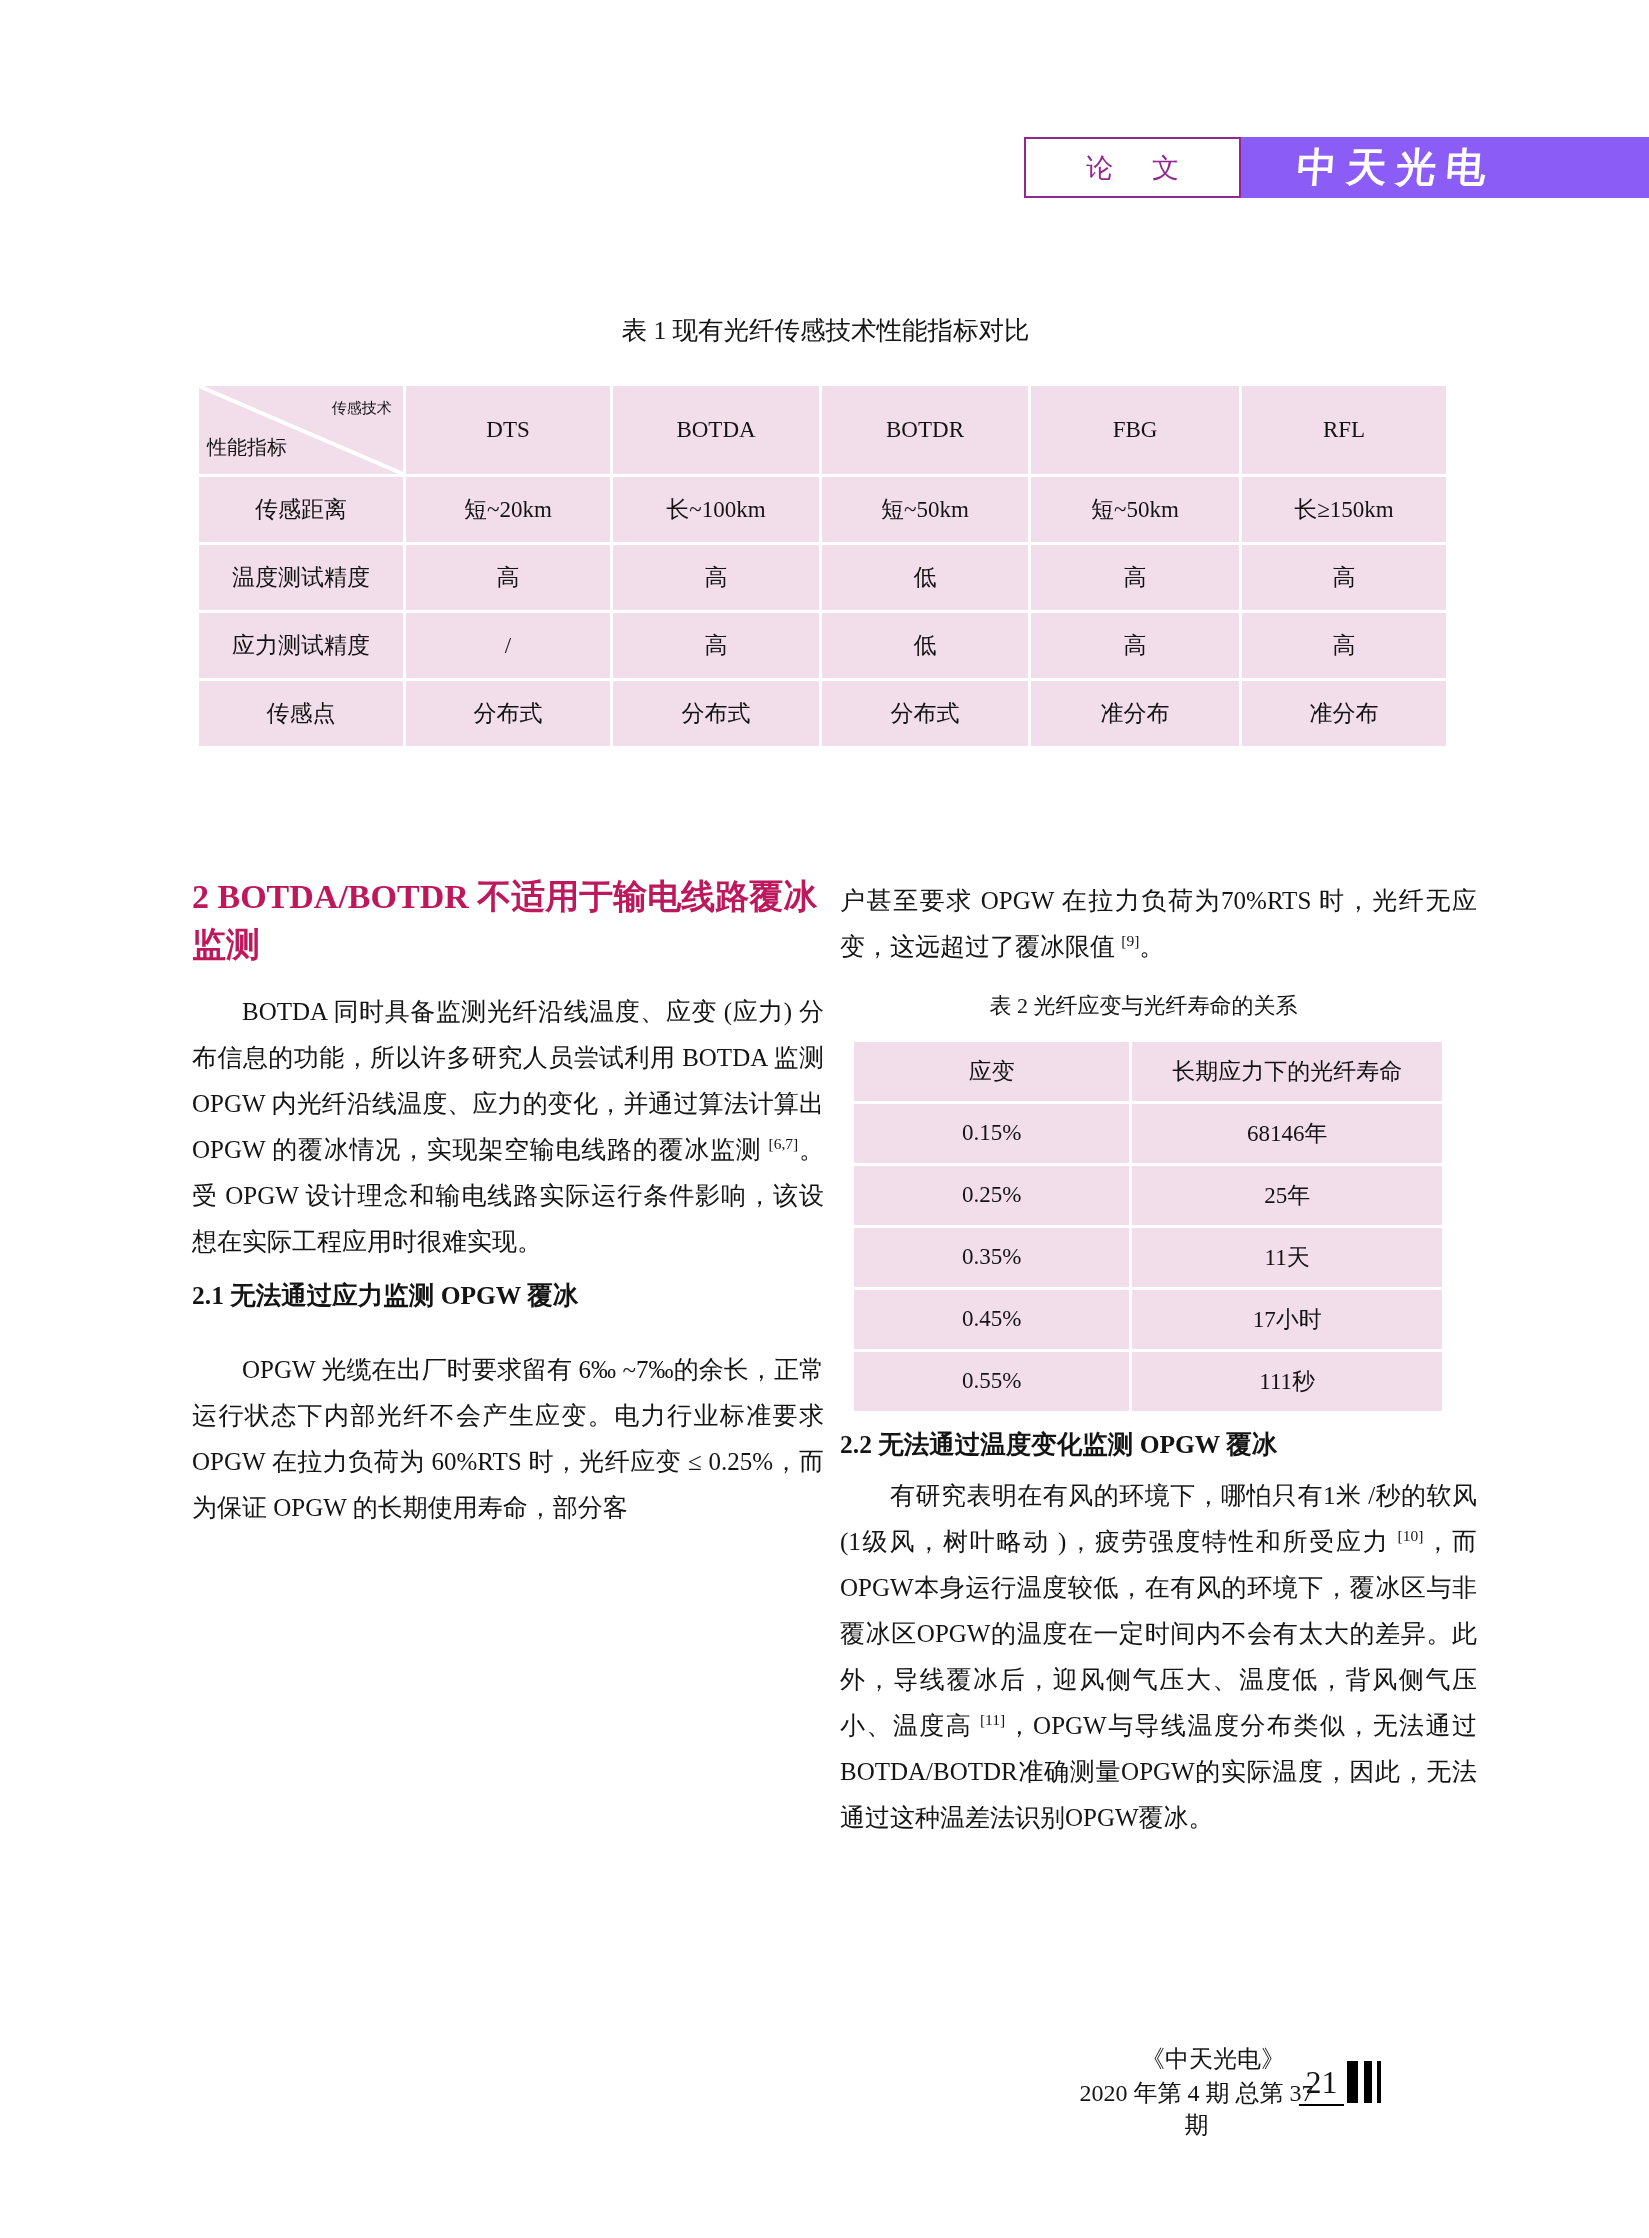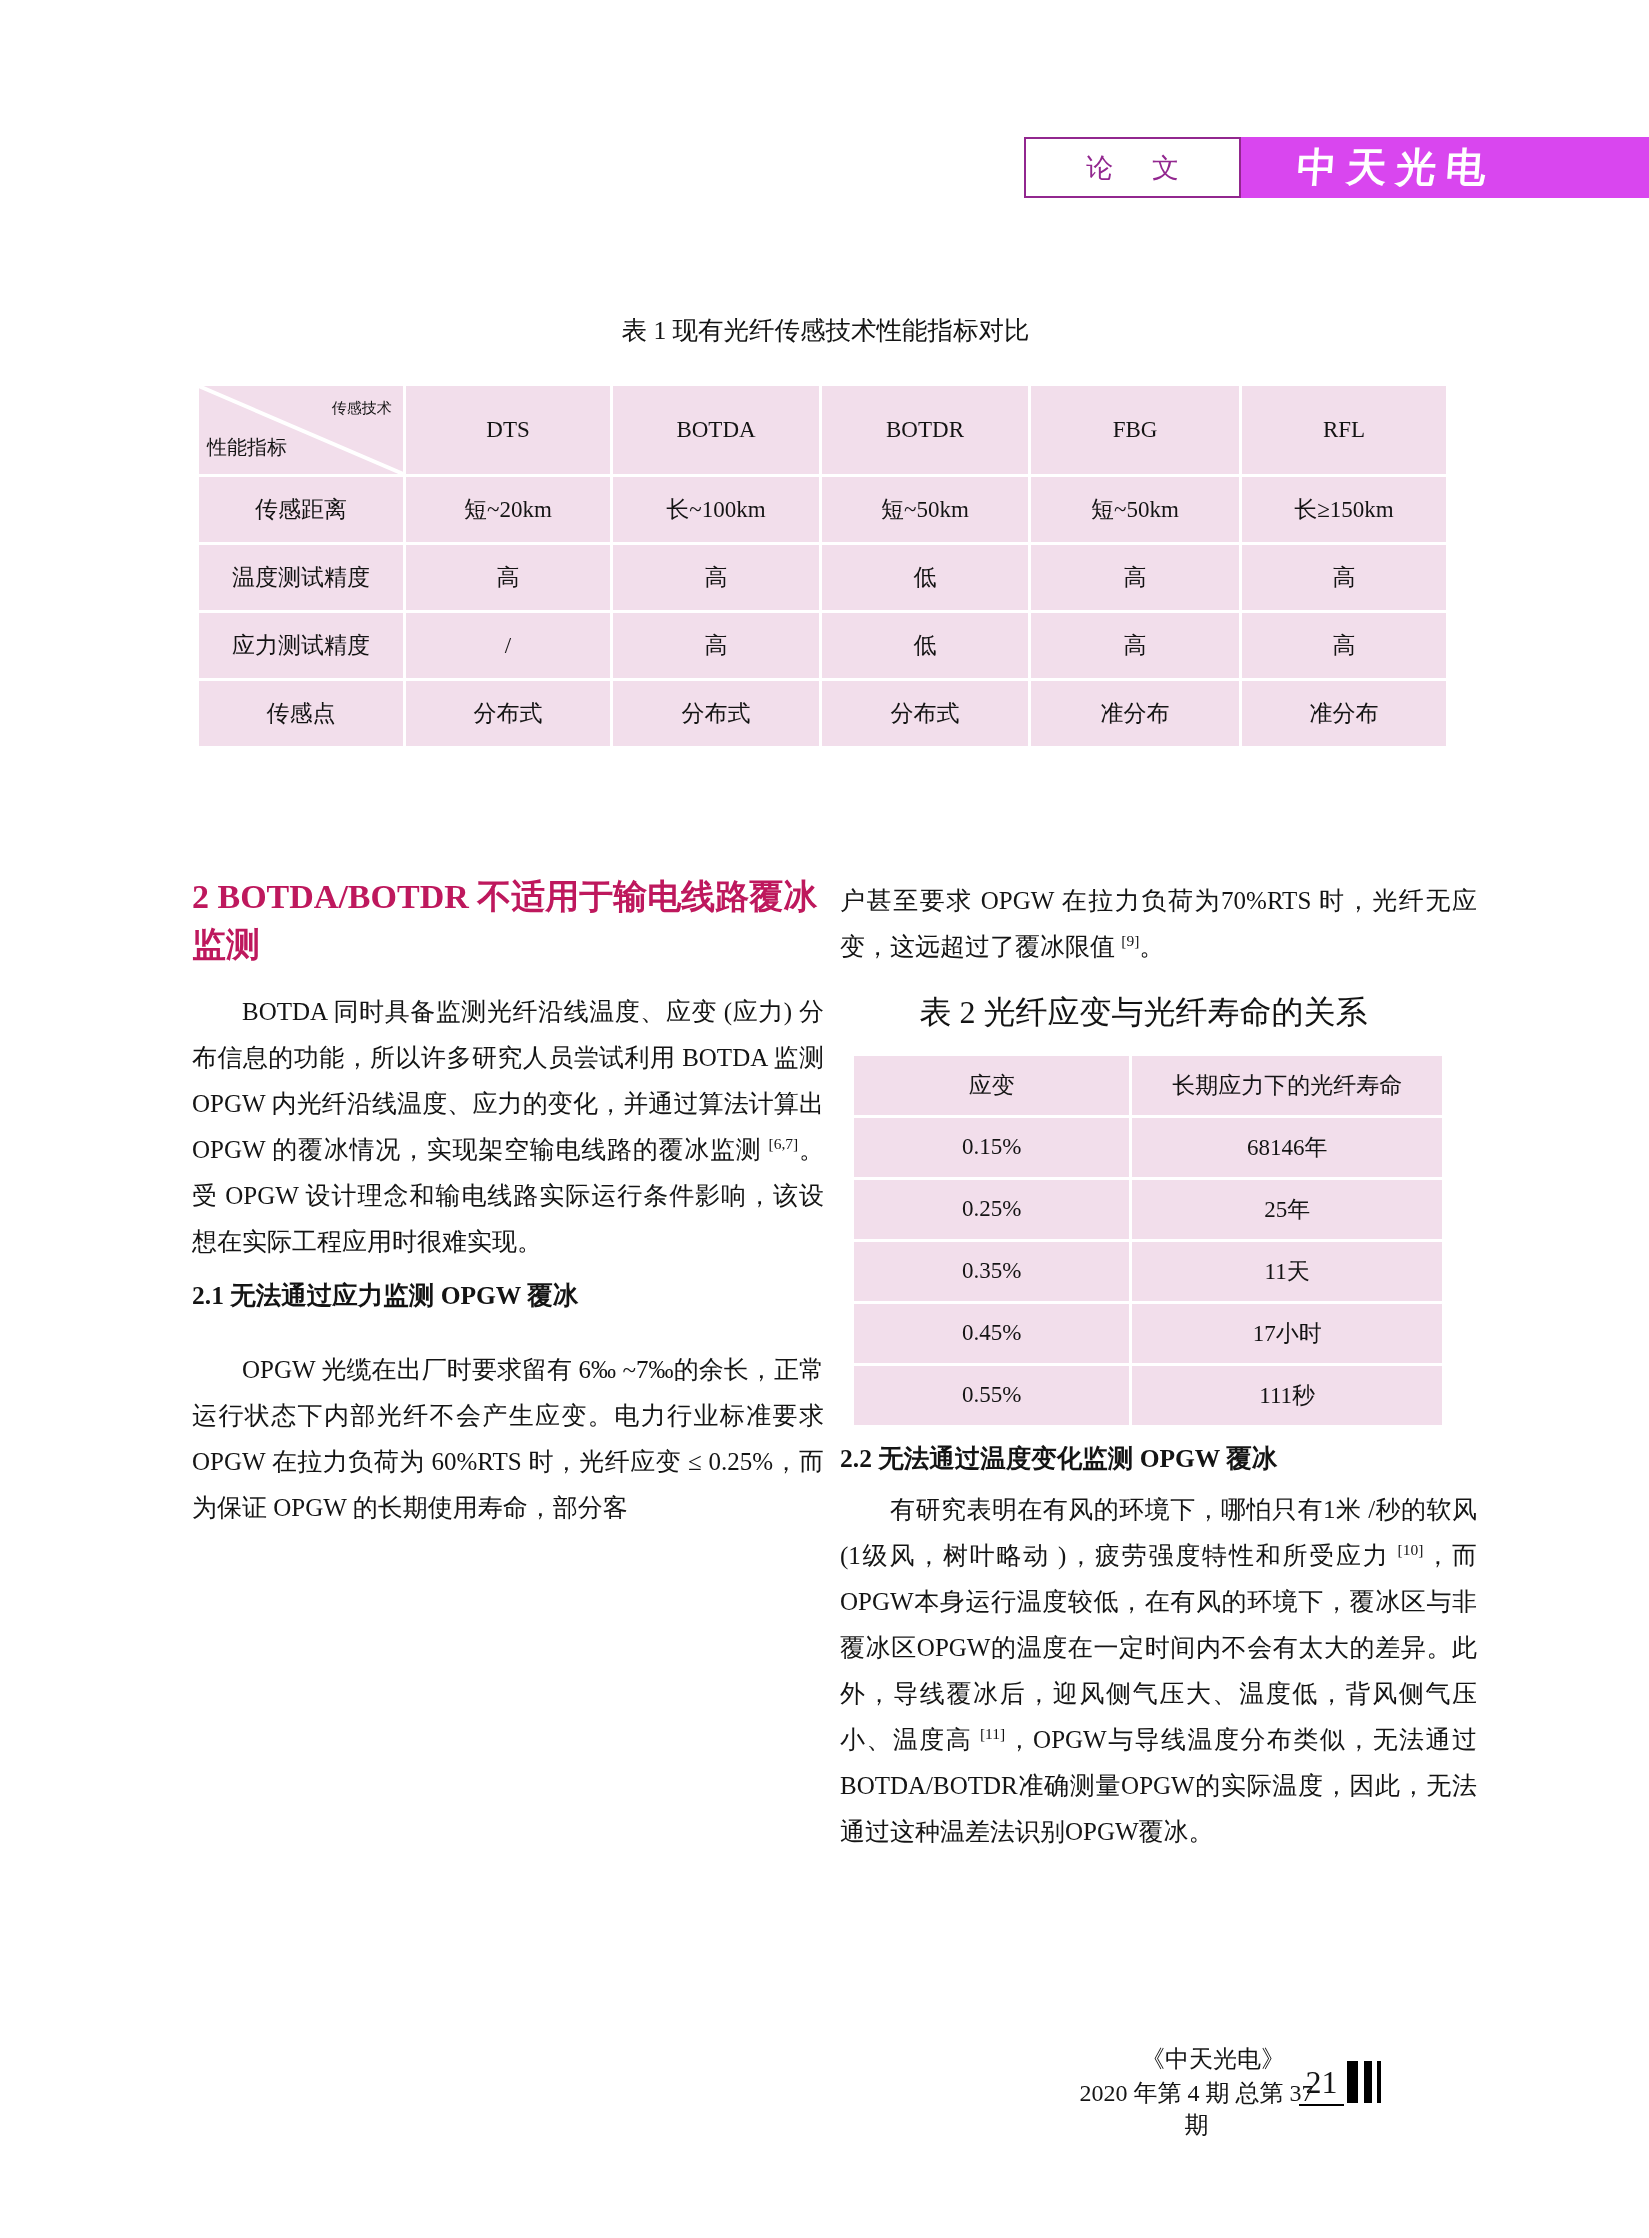--- a/index.html
+++ b/index.html
@@ -3,21 +3,21 @@
 <meta charset="utf-8">
 <style>
   * { margin:0; padding:0; box-sizing:border-box; }
   html,body { background:#ffffff; }
   .page {
     position:relative; width:1650px; height:2239px; background:#fff;
     font-family:"Liberation Serif","DejaVu Serif",serif; color:#141414; overflow:hidden;
   }
 
   
-  .band { position:absolute; left:1024px; top:137px; width:626px; height:61px; background:#d946ef; }
+  .band { position:absolute; left:1024px; top:137px; width:626px; height:61px; background:#8b5cf6; }
   .tag-box {
     position:absolute; left:0; top:0; width:217px; height:61px; background:#fff;
     border:2.4px solid #92278F; display:flex; align-items:center; justify-content:center;
   }
   .tag-text { color:#92278F; font-size:27px; letter-spacing:16px; text-indent:16px; }
   .brand {
     position:absolute; left:273px; top:0; height:61px; display:flex; align-items:center;
     color:#fff; font-size:40px; font-weight:bold; letter-spacing:9.6px; transform:skewX(-4deg);
   }
 
@@ -35,21 +35,21 @@
   .colL { position:absolute; left:192px; top:873px; width:632px; }
   .colR { position:absolute; left:840px; top:878px; width:637px; }
   h2.sec { color:#be185d; font-size:34px; line-height:1.42; font-weight:bold; }
   h3.sub { font-size:25.5px; font-weight:bold; line-height:45px; margin-top:8px; }
   p.body { font-size:25px; line-height:46px; text-align:justify; }
   p.ind { text-indent:2em; }
   p.body sup { font-size:0.62em; line-height:0; }
   .mt24 { margin-top:19px; } .mt36 { margin-top:29px; } .mt8 { margin-top:6.4px; } .mt34 { margin-top:27px; }
 
   
-  .t2-caption { margin-top:21px; text-align:center; font-size:32px; width:607px; }
+  .t2-caption { margin-top:21px; text-align:center; font-size:22px; width:607px; }
   table.t2 { margin:17.6px 0 0 11.2px; border-collapse:separate; border-spacing:3.2px; table-layout:fixed; }
   table.t2 td { background:#F2DEEB; text-align:center; vertical-align:middle; font-size:23px; height:59px; }
 
   
   .f-journal { position:absolute; left:1103px; top:2043px; width:220px; text-align:center; font-size:24px; }
   .f-issue   { position:absolute; left:1069px; top:2077px; width:255px; text-align:center; font-size:24px; }
   .f-page {
     position:absolute; left:1299px; top:2064px; width:45px; text-align:center; font-size:32px;
     font-family:Liberation Serif, serif; border-bottom:2.4px solid #000; padding-bottom:3.2px;
   }

